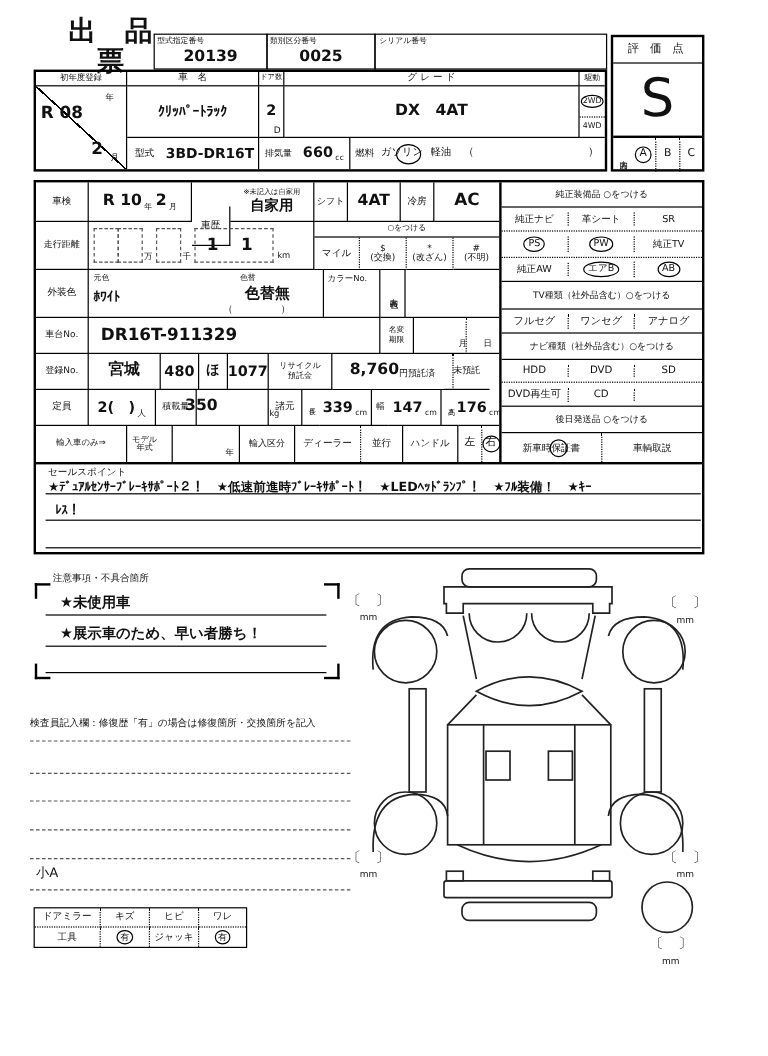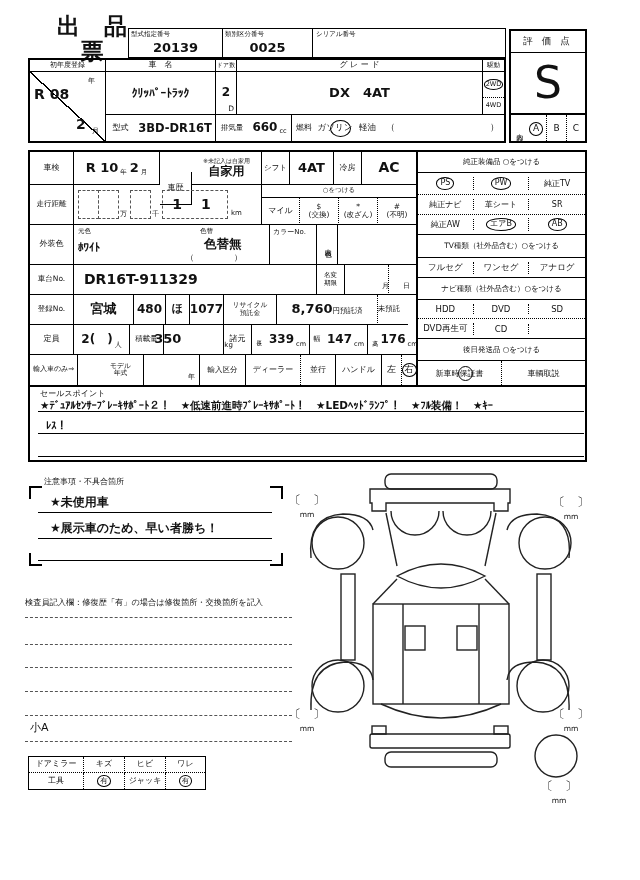--- a/index.html
+++ b/index.html
@@ -196,46 +196,46 @@
     <div class="c br bb" style="left:294px;top:173px;width:44px;height:30px;">
       <span class="bold" style="font-size:12px;">147</span>
       <span style="font-size:6.5px;margin:10px 0 0 2px;">cm</span>
     </div>
     <div class="c bb vtx" style="left:338px;top:173px;width:14px;height:30px;font-size:6px;">高さ</div>
     <div class="c bb" style="left:352px;top:173px;width:34px;height:30px;">
       <span class="bold" style="font-size:12px;">176</span>
       <span style="font-size:6.5px;margin:10px 0 0 2px;">cm</span>
     </div>
 
-    <div class="c br" style="left:0;top:203px;width:48px;height:30px;font-size:7px;">輸入車のみ⇒</div>
+    <div class="c br" style="left:0;top:203px;width:76px;height:30px;font-size:7px;">輸入車のみ⇒</div>
     <div class="c br pre" style="left:68px;top:203px;width:46px;height:30px;font-size:6.8px;">モデル
 年式</div>
     <div class="s br" style="left:114px;top:203px;width:56px;height:30px;">
       <span class="s" style="right:4px;bottom:3px;font-size:7px;">年</span>
     </div>
     <div class="c br" style="left:170px;top:203px;width:46px;height:30px;font-size:7.5px;">輸入区分</div>
     <div class="c brd" style="left:216px;top:203px;width:55px;height:30px;font-size:8px;">ディーラー</div>
     <div class="c br" style="left:271px;top:203px;width:35px;height:30px;font-size:8px;">並行</div>
     <div class="c br" style="left:306px;top:203px;width:46px;height:30px;font-size:8px;">ハンドル</div>
     <div class="c brd" style="left:352px;top:203px;width:20px;height:30px;font-size:9px;">左</div>
     <div class="c" style="left:372px;top:203px;width:14px;height:30px;font-size:9px;">
       <span class="circled" style="padding:0 2px;">右</span>
     </div>
 
     <div class="s" style="left:386px;top:0;width:169px;height:233px;border-left:2px solid #000;">
       <div class="ptitle bb" style="height:21px;">純正装備品 ○をつける</div>
+      <div class="prow bbd" style="height:20px;font-size:8px;">
+        <div class="brd"><span>純正ナビ</span></div>
+        <div class="brd"><span>革シート</span></div>
+        <div><span>SR</span></div>
+      </div>
       <div class="prow bbd" style="height:22px;font-size:8px;">
         <div class="brd"><span class="circled">PS</span></div>
         <div class="brd"><span class="circled">PW</span></div>
         <div><span>純正TV</span></div>
-      </div>
-      <div class="prow bbd" style="height:20px;font-size:8px;">
-        <div class="brd"><span>純正ナビ</span></div>
-        <div class="brd"><span>革シート</span></div>
-        <div><span>SR</span></div>
       </div>
       <div class="prow" style="height:20px;font-size:8px;border-bottom:1.5px solid #000;">
         <div class="brd"><span>純正AW</span></div>
         <div class="brd"><span class="circled">エアB</span></div>
         <div><span class="circled">AB</span></div>
       </div>
       <div class="ptitle bb" style="height:23px;">TV種類（社外品含む）○をつける</div>
       <div class="prow" style="height:20px;font-size:8.5px;border-bottom:1.5px solid #000;">
         <div class="brd">フルセグ</div>
         <div class="brd">ワンセグ</div>

